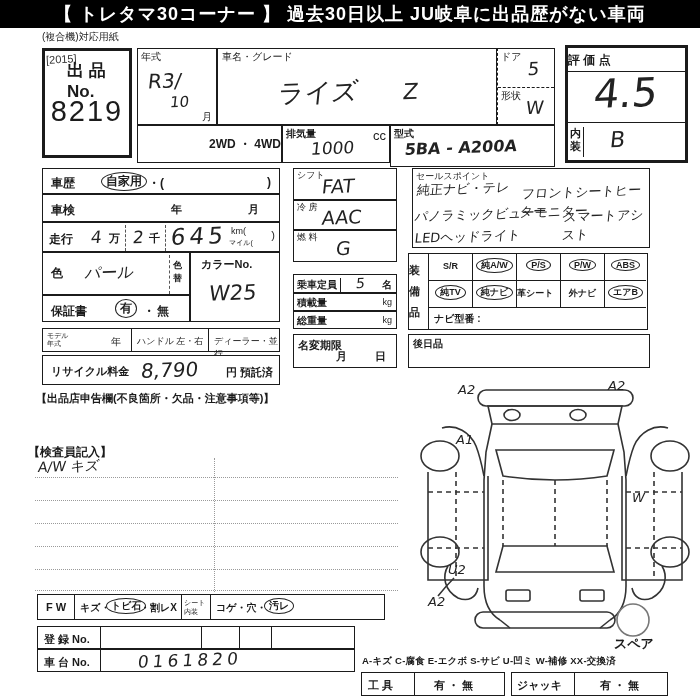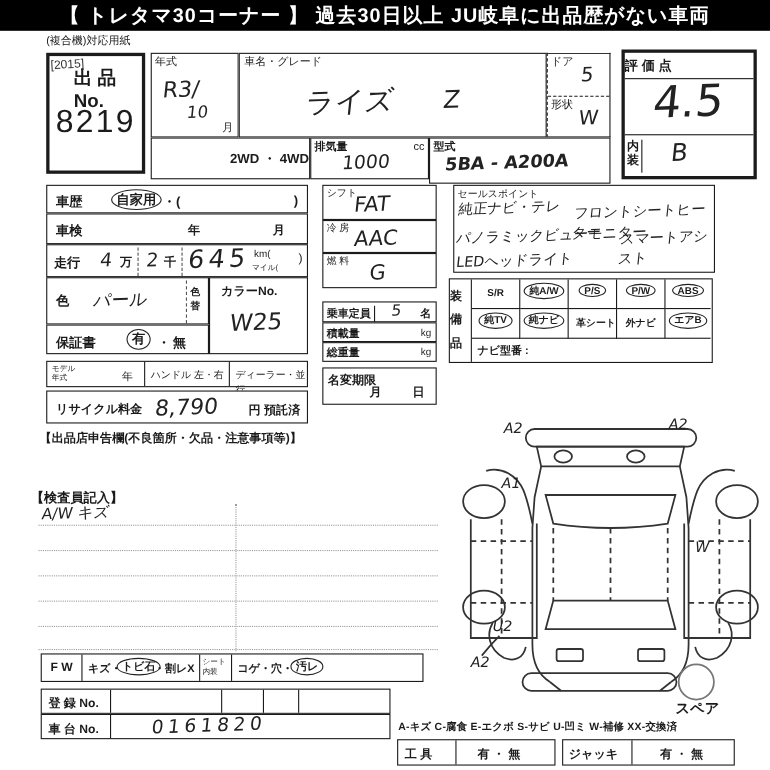--- a/index.html
+++ b/index.html
@@ -48,21 +48,21 @@
     <span class="hw abs" style="left:30px;top:9px;font-size:18px;">5</span>
     <div class="abs" style="left:0;top:38px;width:100%;border-top:1.4px dashed #1b1b1b;"></div>
     <span class="lbl abs" style="left:3px;top:41px;">形状</span>
     <span class="hw abs" style="left:28px;top:48px;font-size:18px;">W</span>
   </div>
   <div class="cell" style="left:137px;top:125px;width:145px;height:38px;">
     <span class="abs b" style="left:0;top:10px;width:100%;text-align:right;font-size:12px;">2WD ・ 4WD</span>
   </div>
   <div class="cell" style="left:282px;top:125px;width:108px;height:38px;">
     <span class="lbl abs b" style="left:3px;top:2px;">排気量</span>
-    <span class="abs" style="right:3px;top:2px;font-size:10px;">cc</span>
+    <span class="abs" style="right:3px;top:2px;font-size:13px;">cc</span>
     <span class="hw abs" style="left:28px;top:12px;font-size:17px;">1000</span>
   </div>
   <div class="cell" style="left:390px;top:125px;width:165px;height:42px;font-weight:bold;">
     <span class="lbl abs" style="left:3px;top:2px;">型式</span>
     <span class="hw abs" style="left:14px;top:12px;font-size:16px;">5BA - A200A</span>
   </div>
 
   <div class="cell thick" style="left:565px;top:45px;width:123px;height:118px;">
     <div class="abs" style="left:0;top:0;width:100%;height:24px;border-bottom:1.6px solid #1b1b1b;text-align:left;">
       <span class="b" style="font-size:12px;line-height:24px;">評 価 点</span>
@@ -178,31 +178,34 @@
     <div class="abs" style="left:108px;top:0;width:44px;height:27px;border-right:1.6px solid #1b1b1b;border-bottom:1.6px solid #1b1b1b;text-align:center;">
       <span class="b oval" style="font-size:9px;margin-top:3px;">P/S</span></div>
     <div class="abs" style="left:152px;top:0;width:44px;height:27px;border-right:1.6px solid #1b1b1b;border-bottom:1.6px solid #1b1b1b;text-align:center;">
       <span class="b oval" style="font-size:9px;margin-top:3px;">P/W</span></div>
     <div class="abs" style="left:196px;top:0;width:41px;height:27px;border-bottom:1.6px solid #1b1b1b;text-align:center;">
       <span class="b oval" style="font-size:9px;margin-top:3px;">ABS</span></div>
     <div class="abs" style="left:20px;top:27px;width:44px;height:27px;border-right:1.6px solid #1b1b1b;border-bottom:1.6px solid #1b1b1b;text-align:center;">
       <span class="b oval" style="font-size:9px;margin-top:3px;">純TV</span></div>
     <div class="abs" style="left:64px;top:27px;width:44px;height:27px;border-right:1.6px solid #1b1b1b;border-bottom:1.6px solid #1b1b1b;text-align:center;">
       <span class="b oval" style="font-size:9px;margin-top:3px;">純ナビ</span></div>
-    <div class="abs" style="left:108px;top:27px;width:44px;height:27px;border-right:1.6px solid #1b1b1b;border-bottom:1.6px solid #1b1b1b;text-align:right;">
+    <div class="abs" style="left:108px;top:27px;width:44px;height:27px;border-right:1.6px solid #1b1b1b;border-bottom:1.6px solid #1b1b1b;text-align:left;">
       <span class="b" style="font-size:9px;line-height:25px;">革シート</span></div>
     <div class="abs" style="left:152px;top:27px;width:44px;height:27px;border-right:1.6px solid #1b1b1b;border-bottom:1.6px solid #1b1b1b;text-align:center;">
       <span class="b" style="font-size:9px;line-height:25px;">外ナビ</span></div>
     <div class="abs" style="left:196px;top:27px;width:41px;height:27px;border-bottom:1.6px solid #1b1b1b;text-align:center;">
       <span class="b oval" style="font-size:9px;margin-top:3px;">エアB</span></div>
     <div class="abs" style="left:20px;top:54px;width:217px;height:20px;">
       <span class="abs b" style="left:5px;top:4px;font-size:10px;">ナビ型番 :</span>
     </div>
   </div>
 
+  <div class="cell" style="left:408px;top:334px;width:242px;height:34px;">
+    <span class="abs b" style="left:4px;top:2px;font-size:10px;">後日品</span>
+  </div>
 
   <div class="abs b" style="left:28px;top:444px;font-size:12px;">【検査員記入】</div>
   <span class="hw abs" style="left:38px;top:458px;font-size:14px;">A/W キズ</span>
   <div class="dotline" style="left:35px;top:477px;width:363px;"></div>
   <div class="dotline" style="left:35px;top:500px;width:363px;"></div>
   <div class="dotline" style="left:35px;top:523px;width:363px;"></div>
   <div class="dotline" style="left:35px;top:546px;width:363px;"></div>
   <div class="dotline" style="left:35px;top:569px;width:363px;"></div>
   <div class="dotline" style="left:35px;top:590px;width:363px;"></div>
   <div class="abs" style="left:214px;top:458px;height:134px;border-left:1.6px dotted #9a9a9a;"></div>

